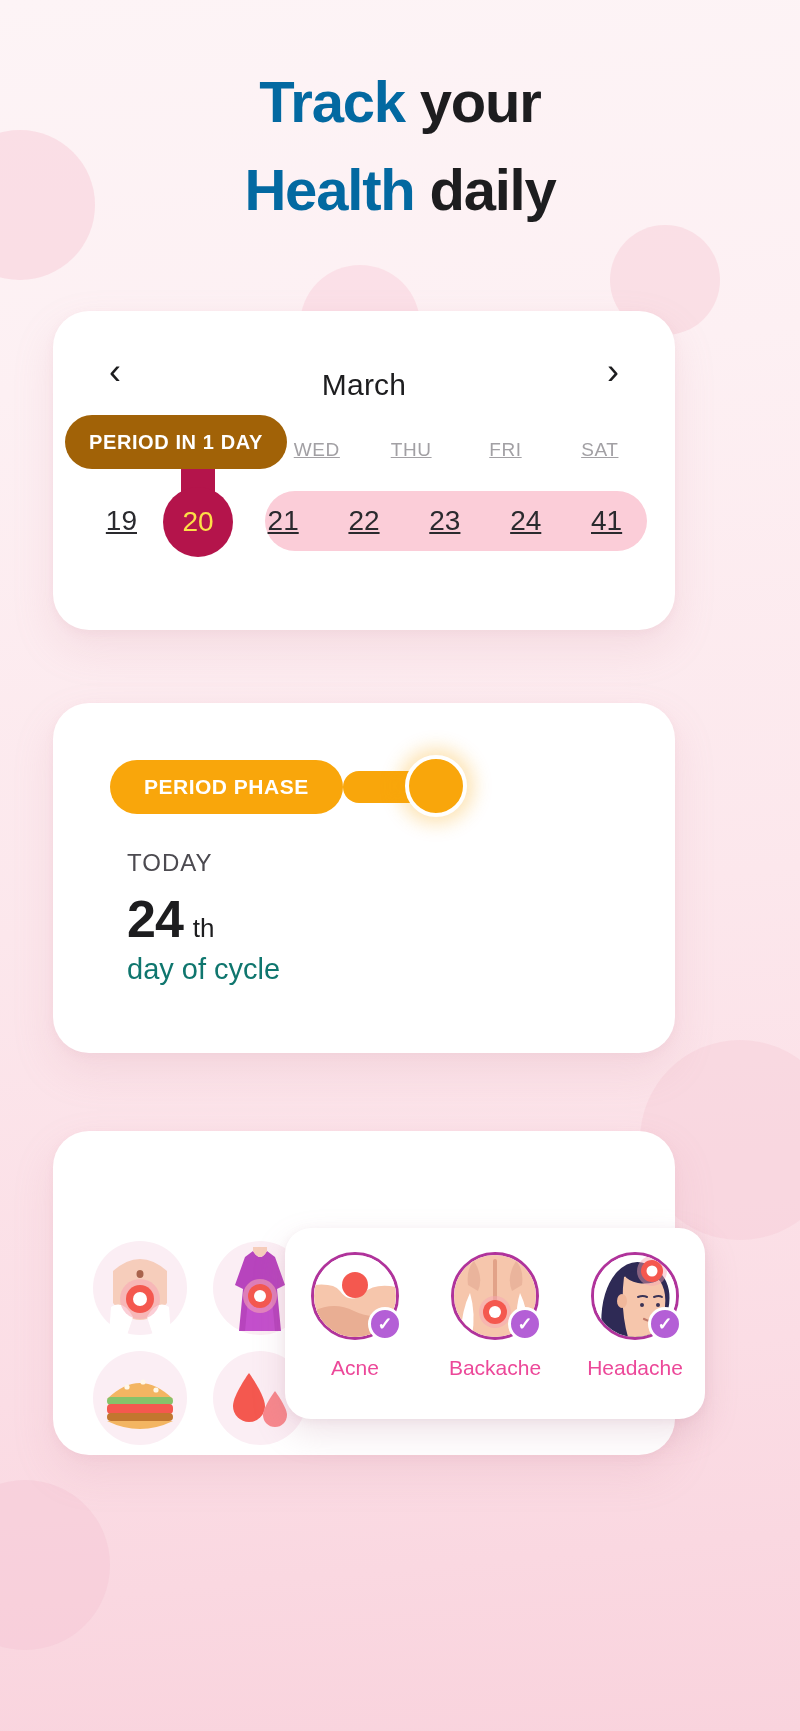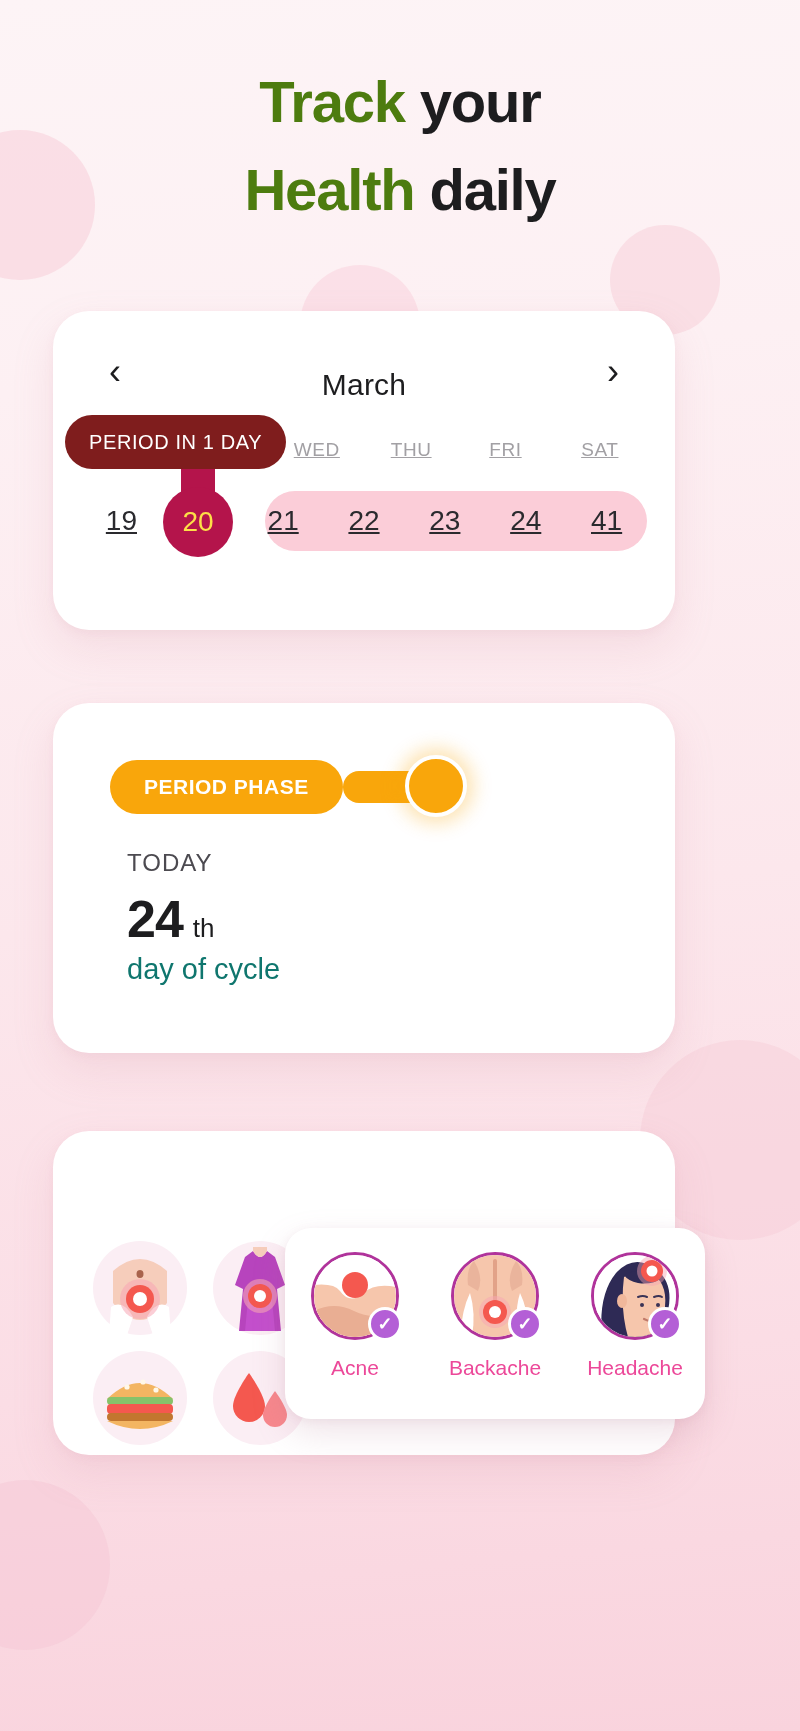--- a/index.html
+++ b/index.html
@@ -22,21 +22,21 @@
   .blob-e { width: 170px; height: 170px; left: -60px; top: 1480px; background: rgba(246,200,213,.5); }
 
   
   .headline {
     position: absolute; top: 58px; left: 0; width: 800px;
     text-align: center;
     font-size: 58px; font-weight: 700; line-height: 1.52;
     letter-spacing: -1.2px;
     color: #1d1d1f;
   }
-  .headline .hl-pink { color: #4d7c0f; }
+  .headline .hl-pink { color: #0369a1; }
 
   
   .card {
     position: absolute;
     background: #ffffff;
     border-radius: 36px;
     box-shadow: 0 18px 40px rgba(206,140,163,.17), 0 3px 10px rgba(206,140,163,.09);
   }
 
   
@@ -71,22 +71,22 @@
   .cal-day {
     position: relative; z-index: 2;
     height: 60px; line-height: 60px;
     font-size: 28px; font-weight: 400; color: #2a2a2e;
   }
 
   
   .period-pill {
     position: absolute; left: 12px; top: 104px;
     padding: 0 24px; height: 54px; line-height: 54px;
-    background: #7f1d1d; color: #fff;
-    font-size: 20px; font-weight: 400; letter-spacing: .6px;
+    background: #a16207; color: #fff;
+    font-size: 20px; font-weight: 700; letter-spacing: .6px;
     border-radius: 27px; white-space: nowrap; z-index: 4;
   }
   .period-stem {
     position: absolute; left: 128px; top: 150px;
     width: 34px; height: 48px; background: #b4144b; z-index: 3;
     border-radius: 0 0 10px 10px;
   }
   .selected-day {
     position: absolute; left: 110px; top: 176px;
     width: 70px; height: 70px; border-radius: 50%;

